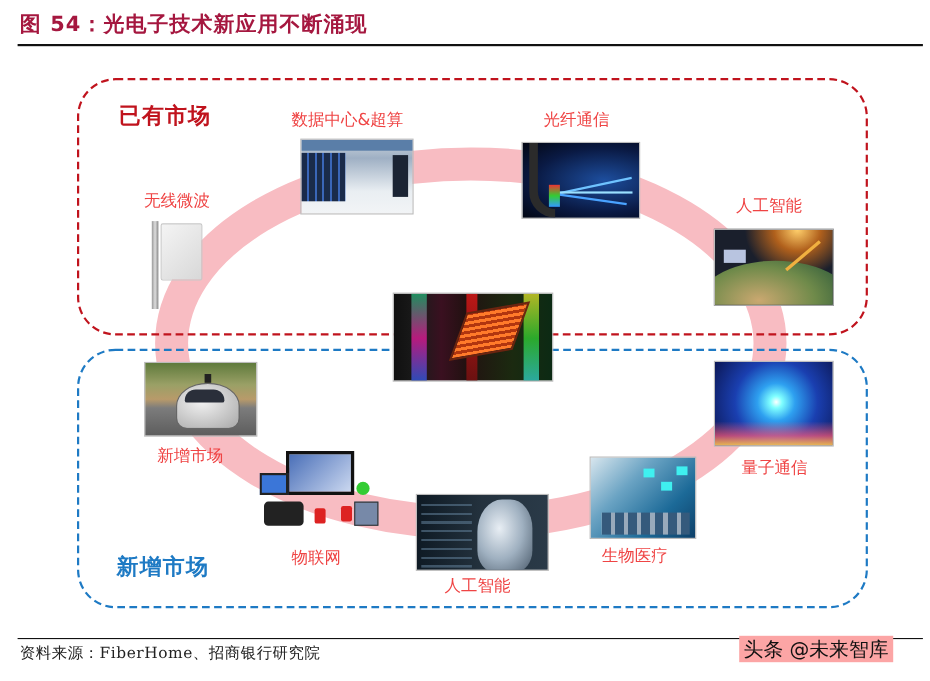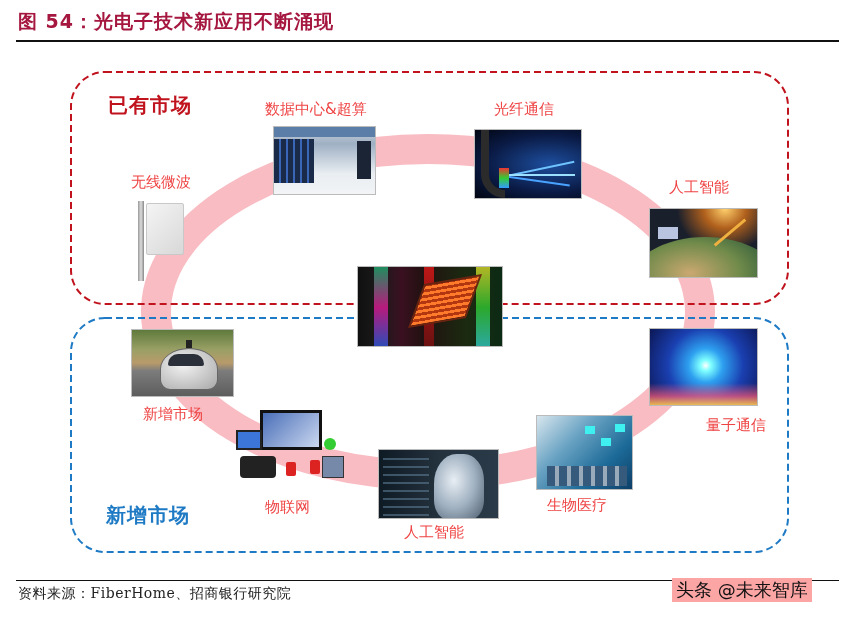--- a/index.html
+++ b/index.html
@@ -70,21 +70,21 @@
 <div class="pic" style="left:357px;top:266px;width:146px;height:81px;background:linear-gradient(90deg,#101010 0%,#1b1b1b 15%,#3a1020 30%,#211 45%,#1b2a10 75%,#0c2a14 100%);">
   <div style="position:absolute;left:16px;top:0;width:14px;height:81px;background:linear-gradient(180deg,#1fa36a,#d21b8e,#2a56d6);opacity:0.85;"></div>
   <div style="position:absolute;left:66px;top:0;width:10px;height:81px;background:linear-gradient(180deg,#e21818,#7b1010);opacity:0.8;"></div>
   <div style="position:absolute;left:118px;top:0;width:14px;height:81px;background:linear-gradient(180deg,#d9d92a,#31c831,#31c8c8);opacity:0.8;"></div>
   <div style="position:absolute;left:58px;top:12px;width:54px;height:40px;background:repeating-linear-gradient(0deg,#ff7a2a 0 3px,#b2360f 3px 6px);transform:skew(-20deg,-10deg);border:2px solid #6a2410;"></div>
 </div>
 
 <div class="pic" style="left:649px;top:328px;width:109px;height:78px;background:radial-gradient(circle at 52% 48%,#ffffff 0%,#7fffff 8%,#2ea0f0 25%,#1a3fb0 55%,#0b1550 100%);">
   <div style="position:absolute;left:0;bottom:0;width:109px;height:22px;background:linear-gradient(180deg,rgba(255,80,120,0) 0%,rgba(255,90,120,0.7) 60%,rgba(255,200,80,0.9) 100%);"></div>
 </div>
-<div class="node-label" style="left:674px;top:416px;margin-left:32px;">量子通信</div>
+<div class="node-label" style="left:674px;top:416px;">量子通信</div>
 
 <div class="pic" style="left:536px;top:415px;width:97px;height:75px;background:linear-gradient(135deg,#d8e6ee 0%,#6aa3c3 35%,#1c6a98 70%,#0d3f68 100%);">
   <div style="position:absolute;left:48px;top:10px;width:10px;height:8px;background:#3ff0f0;"></div>
   <div style="position:absolute;left:64px;top:22px;width:10px;height:8px;background:#3ff0f0;"></div>
   <div style="position:absolute;left:78px;top:8px;width:10px;height:8px;background:#3ff0f0;"></div>
   <div style="position:absolute;left:10px;top:50px;width:80px;height:20px;background:repeating-linear-gradient(90deg,#355a7c 0 8px,#9ab 8px 12px);"></div>
 </div>
 <div class="node-label" style="left:547px;top:496px;">生物医疗</div>
 
 <div class="pic" style="left:378px;top:449px;width:121px;height:70px;background:linear-gradient(90deg,#0e1a24 0%,#24323e 50%,#2a3a48 100%);">

